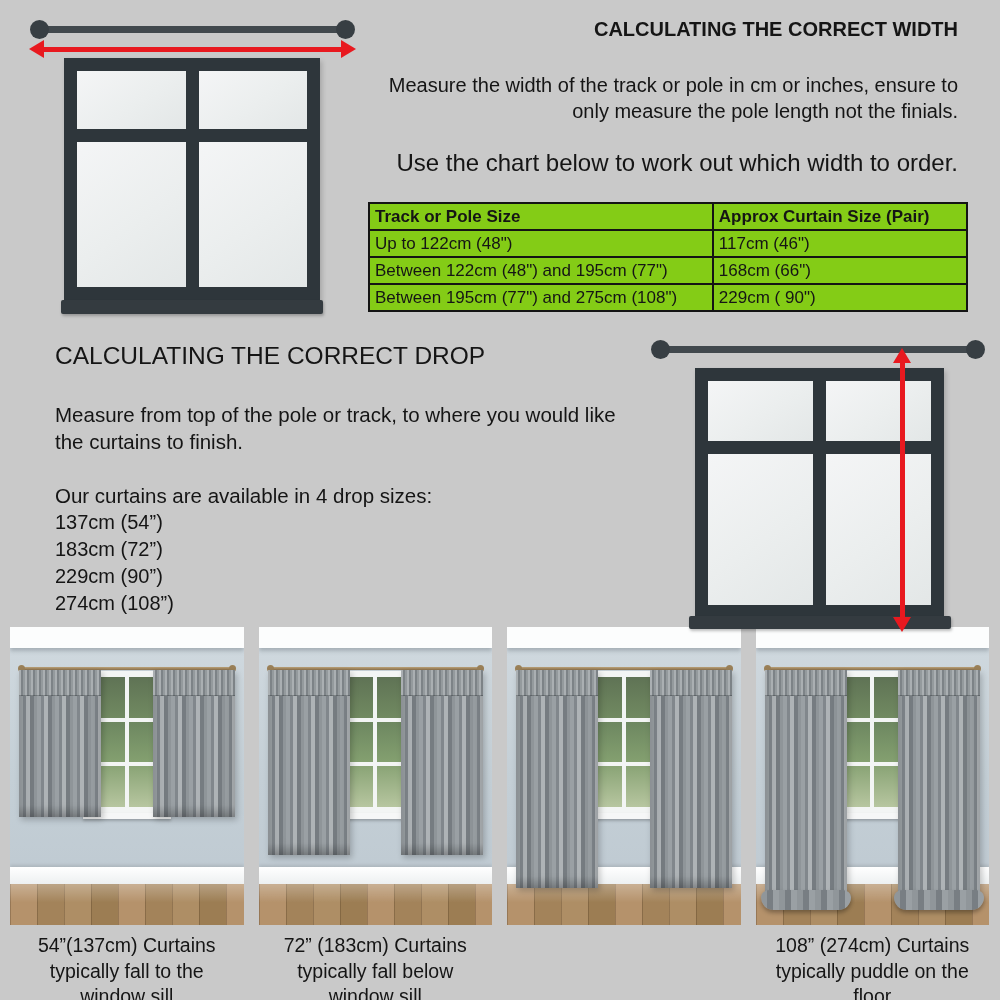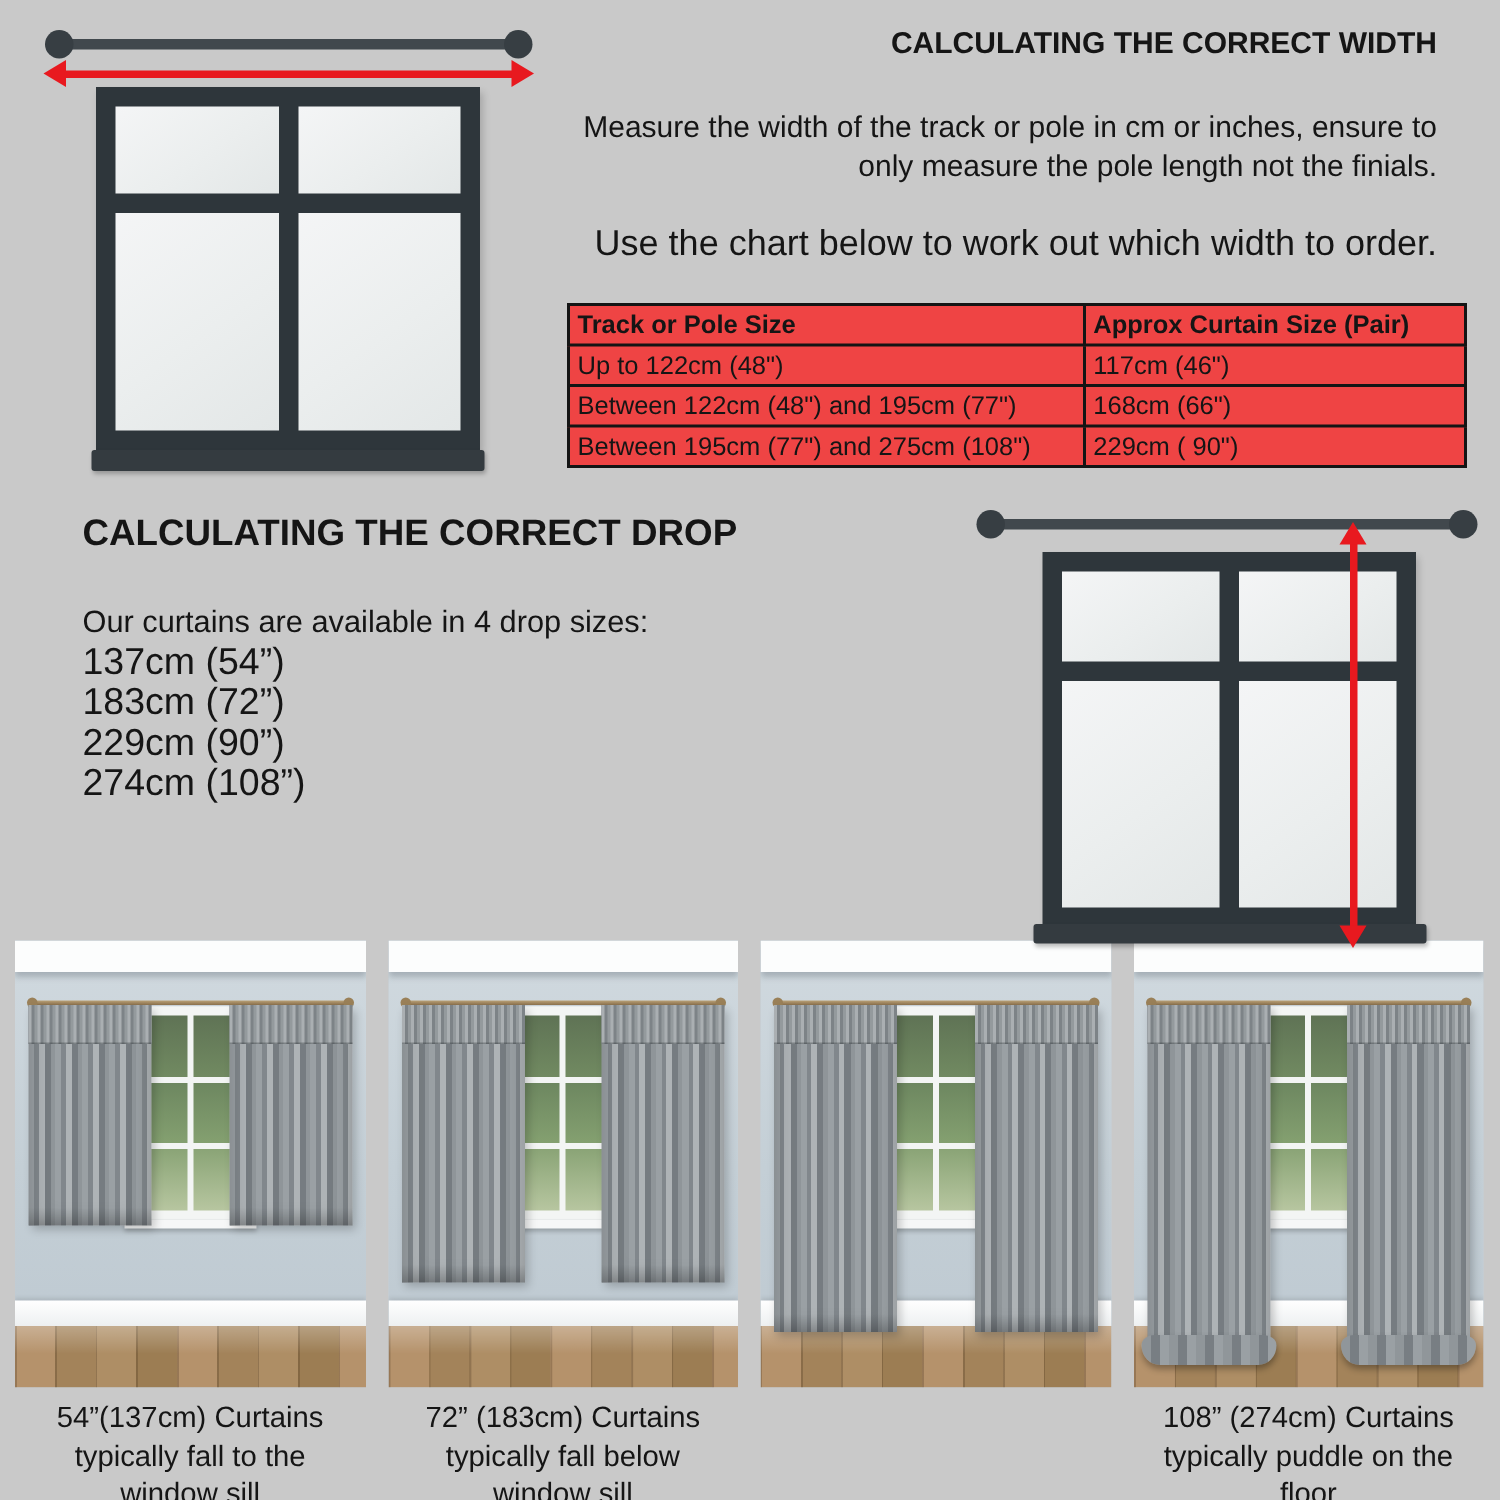--- a/index.html
+++ b/index.html
@@ -55,36 +55,36 @@
   .arrow-v::before { top:-14px;    border-bottom:15px solid #e8191f; }
   .arrow-v::after  { bottom:-14px; border-top:15px solid #e8191f; }
 
   
   .width-text { position:absolute; left:365px; top:16px; width:593px; text-align:right; }
   .width-text h1 { margin:0 0 29px 0; font-size:20px; line-height:27px; font-weight:bold; }
   .width-text .intro { margin:0 0 25px 0; font-size:20px; line-height:26px; }
   .width-text .note  { margin:0; font-size:24px; }
 
   .size-table {
-    position:absolute; left:378px; top:202px; width:600px;
-    border-collapse:collapse; background:#ef4444; table-layout:fixed;
+    position:absolute; left:368px; top:202px; width:600px;
+    border-collapse:collapse; background:#84cc16; table-layout:fixed;
   }
   .size-table th, .size-table td {
     border:2px solid #141414; padding:1px 5px; font-size:17px;
     white-space:nowrap; overflow:hidden; text-align:left; height:23px;
   }
   .size-table th { font-weight:bold; }
   .size-table col.c1 { width:57.5%; }
   .size-table col.c2 { width:42.5%; }
 
   .drop-text { position:absolute; left:55px; top:342px; width:585px; }
-  .drop-text h2 { margin:0 0 32px 0; font-size:24.5px; line-height:27px; font-weight:bold; }
+  .drop-text h2 { margin:0 0 32px 0; font-size:24.5px; line-height:27px; font-weight:normal; }
   .drop-text .intro { margin:0 0 27px 0; font-size:20.5px; line-height:27px; width:565px; }
   .drop-text .sizes-intro { margin:0; font-size:20.5px; line-height:27px; }
-  .drop-size { font-size:25px; line-height:27px; }
+  .drop-size { font-size:20px; line-height:27px; }
 
   
   .photo-row {
     position:absolute; left:0; top:627px; width:1000px; box-sizing:border-box;
     padding:0 10px; display:flex; gap:15px; z-index:1;
   }
   .photo-cell { width:233.5px; display:flex; flex-direction:column; }
   .photo { position:relative; height:298px; overflow:hidden; background:#c6d0d7; }
 
   .ph-wall { position:absolute; left:0; right:0; top:20px; bottom:40px;
@@ -192,20 +192,21 @@
     </tr>
     <tr>
       <td>Between 195cm (77") and 275cm (108")</td>
       <td>229cm ( 90")</td>
     </tr>
   </tbody>
     </table>
 
   <div class="drop-text">
     <h2>CALCULATING THE CORRECT DROP</h2>
+    <p class="intro">Measure from top of the pole or track, to where you would like the curtains to finish.</p>
     <p class="sizes-intro">Our curtains are available in 4 drop sizes:</p>
     <div class="drop-size">137cm (54”)</div>
     <div class="drop-size">183cm (72”)</div>
     <div class="drop-size">229cm (90”)</div>
     <div class="drop-size">274cm (108”)</div>
   </div>
 
   <section class="illus illus-drop">
     <div class="pole"></div>
     <div class="mini-window">

